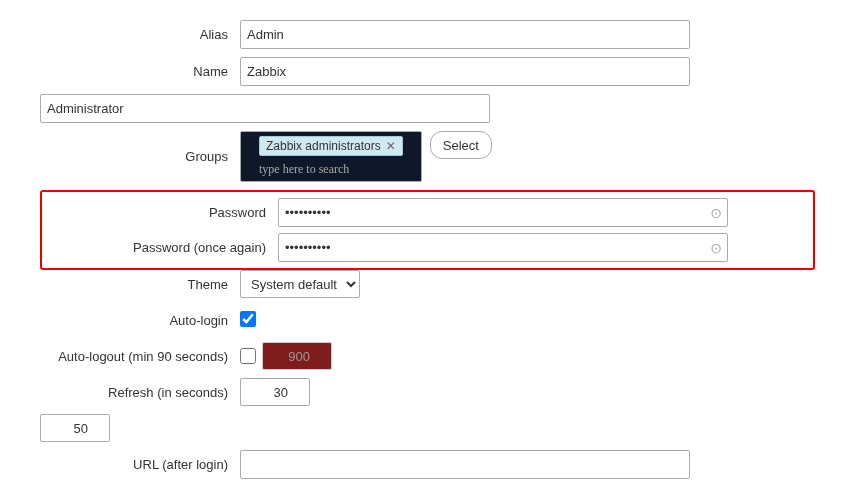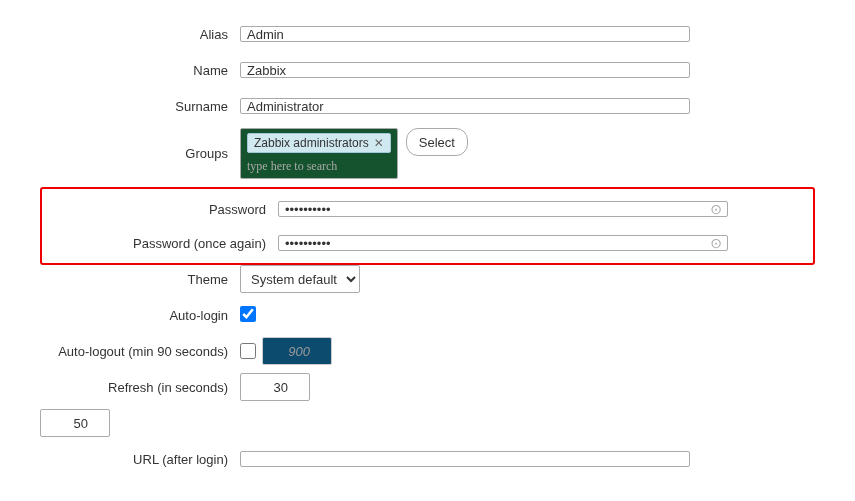--- a/index.html
+++ b/index.html
@@ -27,21 +27,21 @@
       font-size: 13px;
       flex-shrink: 0;
     }
     .form-control {
       flex: 1;
       max-width: 450px;
     }
     input[type="text"],
     input[type="password"] {
       width: 100%;
-      height: 16px;
+      height: 29px;
       border: 1px solid #aaa;
       padding: 3px 6px;
       font-size: 13px;
       color: #333;
       border-radius: 2px;
       outline: none;
     }
     .input-with-icon {
       position: relative;
       display: inline-block;
@@ -63,23 +63,23 @@
     .groups-container {
       display: flex;
       align-items: flex-start;
       gap: 8px;
     }
     .groups-input-area {
       flex: 1;
       max-width: 450px;
       border: 1px solid #aaa;
       border-radius: 2px;
-      padding: 4px 6px;
+      padding: 4px 18px;
       min-height: 50px;
-      background: #14532d;
+      background: #0f172a;
     }
     .tag-item {
       display: inline-flex;
       align-items: center;
       background: #d0e8f0;
       border: 1px solid #a0c8d8;
       border-radius: 2px;
       padding: 2px 6px;
       font-size: 12px;
       color: #333;
@@ -128,24 +128,23 @@
       width: 70px;
       height: 28px;
       border: 1px solid #aaa;
       padding: 3px 6px;
       font-size: 13px;
       color: #333;
       border-radius: 2px;
       text-align: right;
     }
     input[type="number"].disabled-input {
-      background: #0c4a6e;
+      background: #7f1d1d;
       color: #999;
       border-color: #ccc;
-      font-style: italic;
     }
     .autologout-row {
       display: flex;
       align-items: center;
       gap: 6px;
     }
     .highlight-section {
       border: 2px solid #e00;
       border-radius: 3px;
       padding: 6px 0;
@@ -177,21 +176,20 @@
   </div>
 
   <div class="form-row">
     <div class="form-label">Name</div>
     <div class="form-control">
       <input type="text" value="Zabbix" style="">
     </div>
   </div>
 
   <div class="form-row">
-    <div class="form-label">Surname</div>
     <div class="form-control">
       <input type="text" value="Administrator" style="">
     </div>
   </div>
 
   <div class="form-row">
     <div class="form-label">Groups</div>
     <div class="groups-container">
       <div class="groups-input-area">
         <div class="tag-item">

